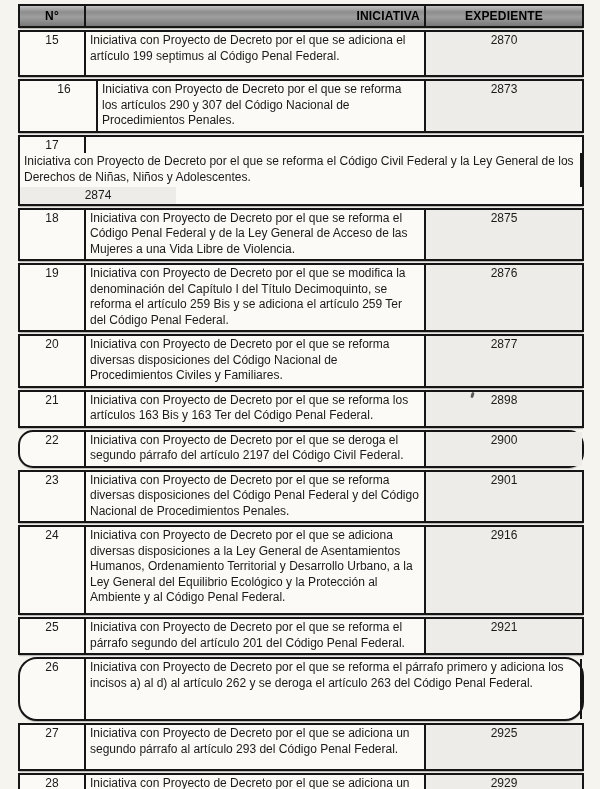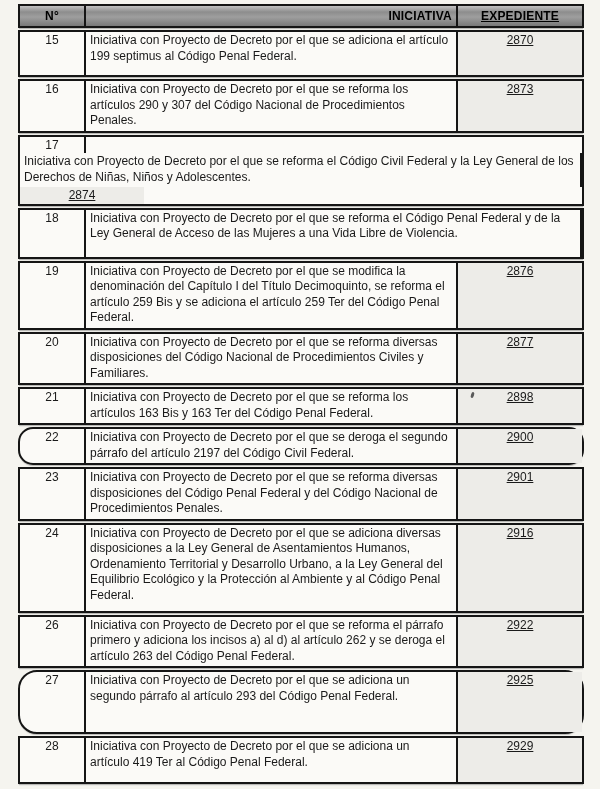--- a/index.html
+++ b/index.html
@@ -42,41 +42,40 @@
     border-right: 2px solid var(--border-color, #151515);
     text-align: center;
     padding-top: 1px;
   }
   .c.ini {
     flex: 1;
     border-right: 2px solid var(--border-color, #151515);
     padding: 1px 4px 2px 4px;
   }
   .c.exp {
-    width: 124px;
+    width: 156px;
     text-align: center;
     padding-top: 1px;
     background: var(--expediente-bg, #edece8);
-    text-decoration: underline;
   }
   .row.header {
     height: 24px;
     font-weight: bold;
     background: linear-gradient(180deg, #c2c2c2 0%, #8d8d8d 30%, #9e9e9e 55%, #787878 100%);
     color: #000;
     letter-spacing: 0.2px;
   }
   .row.header .c {
     background: transparent;
     padding-top: 3px;
   }
   .rows { display: block; }
   
   .rows div.row:nth-of-type(1)  { min-height: 47px; }
-  .rows div.row:nth-of-type(2)  { min-height: 50px; }
+  .rows div.row:nth-of-type(2)  { min-height: 50px; padding-left: 12px; }
   .rows div.row:nth-of-type(3)  { min-height: 56px; flex-direction: column; }
   .rows div.row:nth-of-type(4)  { min-height: 51px; }
   .rows div.row:nth-of-type(5)  { min-height: 68px; }
   .rows div.row:nth-of-type(6)  { min-height: 53px; }
   .rows div.row:nth-of-type(7)  { min-height: 36px; }
   .rows div.row:nth-of-type(8)  { min-height: 36px; border-radius: 15px; }
   .rows div.row:nth-of-type(9)  { min-height: 53px; }
   .rows div.row:nth-of-type(10) { min-height: 90px; }
   .rows div.row:nth-of-type(11) { min-height: 36px; }
   .rows div.row:nth-of-type(12) { min-height: 64px; border-radius: 19px; }
@@ -121,20 +120,21 @@
 
         <div class="row body">
           <div class="c num">17</div>
           <div class="c ini">Iniciativa con Proyecto de Decreto por el que se reforma el Código Civil Federal y la Ley General de los Derechos de Niñas, Niños y Adolescentes.</div>
           <div class="c exp">2874</div>
         </div>
 
         <div class="row body">
           <div class="c num">18</div>
           <div class="c ini">Iniciativa con Proyecto de Decreto por el que se reforma el Código Penal Federal y de la Ley General de Acceso de las Mujeres a una Vida Libre de Violencia.</div>
+          <div class="c exp">2875</div>
         </div>
 
         <div class="row body">
           <div class="c num">19</div>
           <div class="c ini">Iniciativa con Proyecto de Decreto por el que se modifica la denominación del Capítulo I del Título Decimoquinto, se reforma el artículo 259 Bis y se adiciona el artículo 259 Ter del Código Penal Federal.</div>
           <div class="c exp">2876</div>
         </div>
 
         <div class="row body">
           <div class="c num">20</div>
@@ -159,25 +159,29 @@
           <div class="c ini">Iniciativa con Proyecto de Decreto por el que se reforma diversas disposiciones del Código Penal Federal y del Código Nacional de Procedimientos Penales.</div>
           <div class="c exp">2901</div>
         </div>
 
         <div class="row body">
           <div class="c num">24</div>
           <div class="c ini">Iniciativa con Proyecto de Decreto por el que se adiciona diversas disposiciones a la Ley General de Asentamientos Humanos, Ordenamiento Territorial y Desarrollo Urbano, a la Ley General del Equilibrio Ecológico y la Protección al Ambiente y al Código Penal Federal.</div>
           <div class="c exp">2916</div>
         </div>
 
+        <div class="row body">
+          <div class="c num">25</div>
+          <div class="c ini">Iniciativa con Proyecto de Decreto por el que se reforma el párrafo segundo del artículo 201 del Código Penal Federal.</div>
+          <div class="c exp">2921</div>
+        </div>
 
         <div class="row body">
           <div class="c num">26</div>
           <div class="c ini">Iniciativa con Proyecto de Decreto por el que se reforma el párrafo primero y adiciona los incisos a) al d) al artículo 262 y se deroga el artículo 263 del Código Penal Federal.</div>
-          <div class="c exp">2922</div>
         </div>
 
         <div class="row body">
           <div class="c num">27</div>
           <div class="c ini">Iniciativa con Proyecto de Decreto por el que se adiciona un segundo párrafo al artículo 293 del Código Penal Federal.</div>
           <div class="c exp">2925</div>
         </div>
 
         <div class="row body">
           <div class="c num">28</div>

